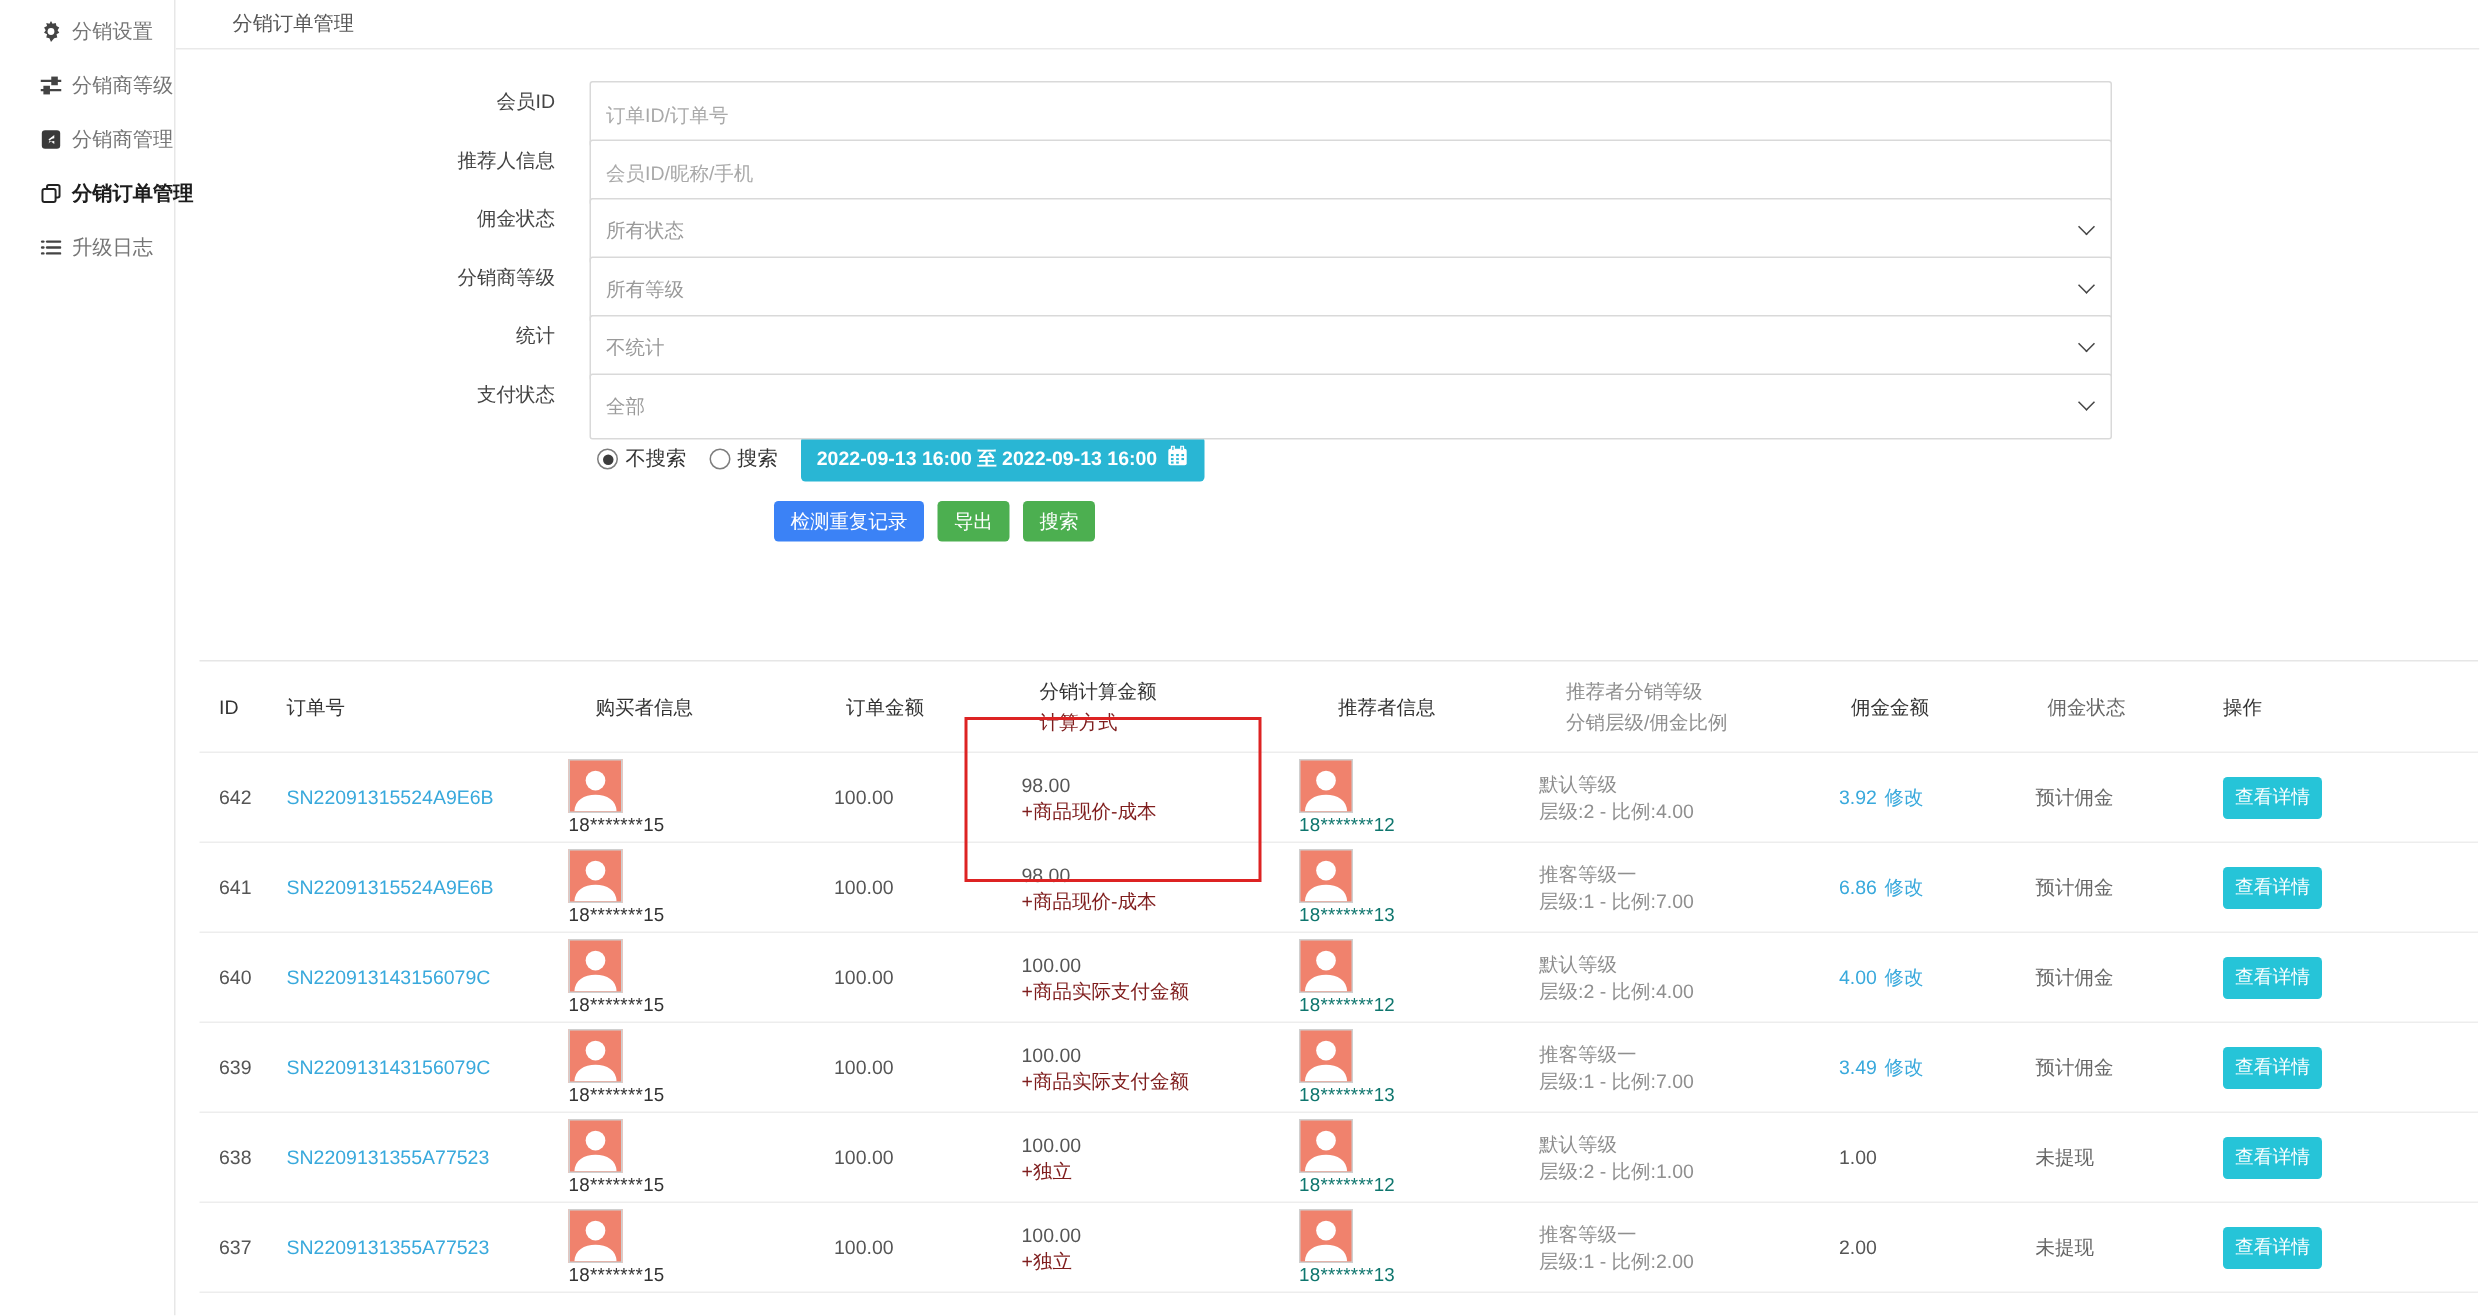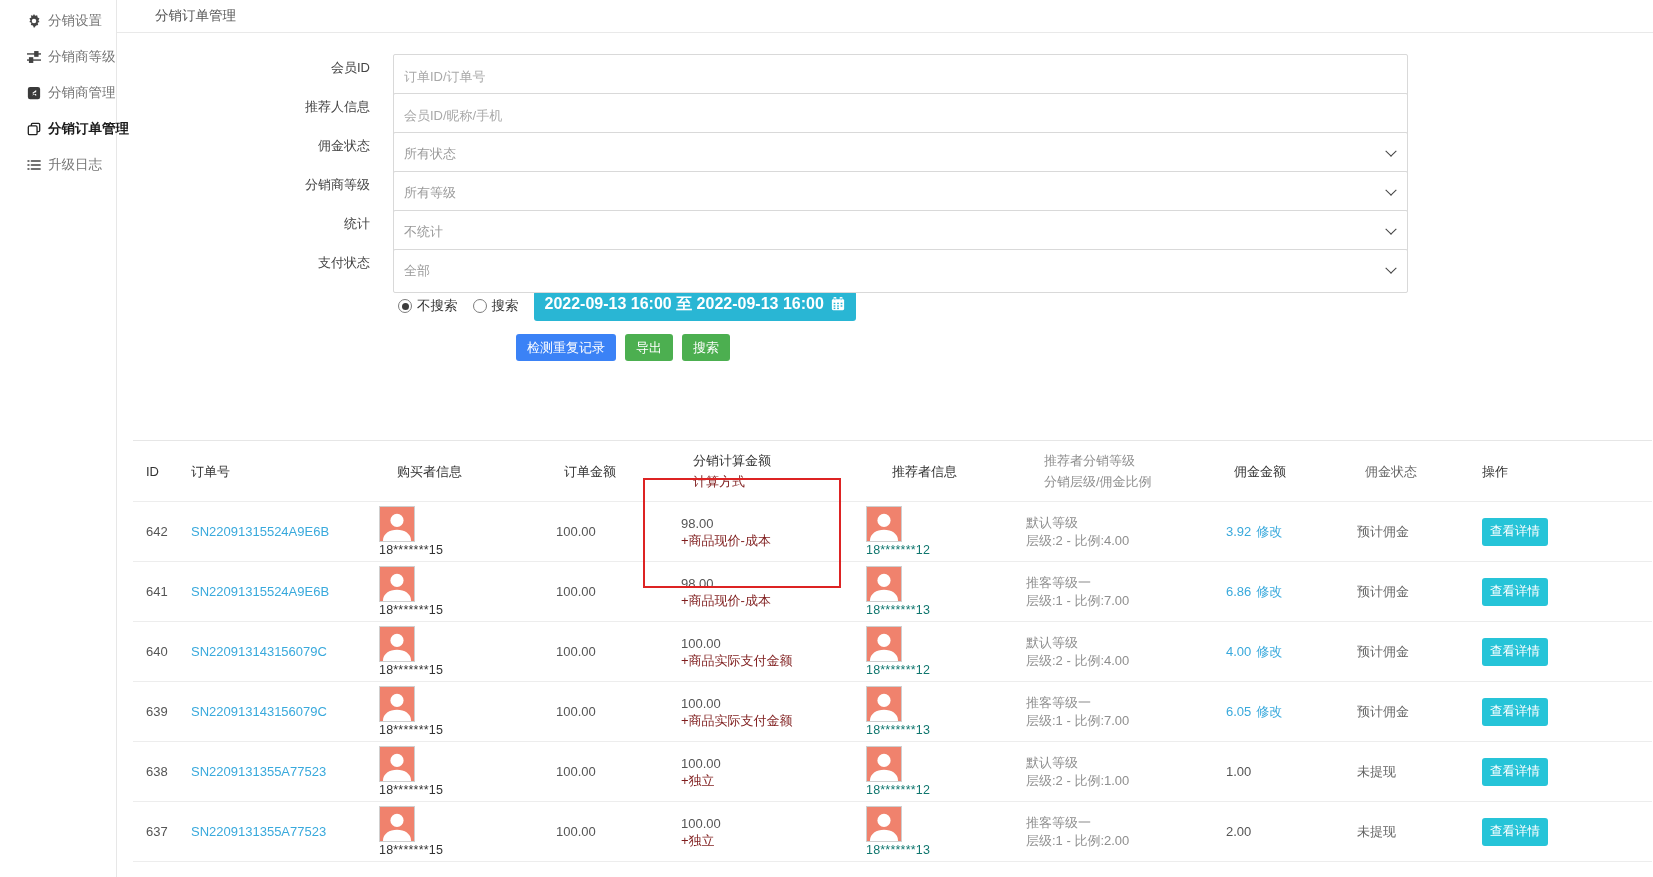--- a/index.html
+++ b/index.html
@@ -34,22 +34,22 @@
   .chev { width:8px; height:8px; border-right:1.6px solid #444; border-bottom:1.6px solid #444;
     transform:rotate(45deg) translate(-2px,-2px); margin-right:2px; }
 
   .search-row { margin-top:14px; padding-left:281px; display:flex; align-items:center; height:30px; }
   .radio-opt { display:flex; align-items:center; gap:5px; font-size:13.5px; color:#333; cursor:pointer; }
   .radio-opt + .radio-opt { margin-left:15px; }
   .rdot { width:14px; height:14px; border:1px solid #7d7d7d; border-radius:50%;
     display:flex; align-items:center; justify-content:center; background:#fff; }
   .rdot.sel::after { content:""; width:7px; height:7px; border-radius:50%; background:#3c3c3c; }
   .date-btn { margin-left:15px; height:30px; border:none; border-radius:3px;
-    padding:6px 11px; display:flex; align-items:flex-end; gap:7px; color:#fff;
-    font-size:16px; font-weight:bold; cursor:pointer; }
+    padding:6px 11px; display:flex; align-items:flex-start; gap:7px; color:#fff;
+    font-size:13px; font-weight:bold; cursor:pointer; }
 
   .btn-row { margin-top:13px; padding-left:399px; display:flex; gap:9px; }
   .btn-green { height:27px; border:none; border-radius:3px; padding:0 11px;
     color:#fff; font-size:13px; display:flex; align-items:center; cursor:pointer; }
 
   
   .table { position:absolute; left:16px; top:440px; width:1519px; border-top:1px solid #e6e6e6; }
   .thead { display:flex; align-items:center; padding:11px 0 10px; font-size:13px; color:#333; }
   .hcol .l2 { margin-top:3px; }
   .trow { display:flex; align-items:center; min-height:56px; border-top:1px solid #ededed;
@@ -430,21 +430,21 @@
               </svg>
             </div>
         <a class="phone blue">18*******13</a>
       </div>
         </div>
       <div class="c-level">
         <div>推客等级一</div>
           <div>层级:1 - 比例:7.00</div>
       </div>
       <div class="c-comm">
-        <span class="amt blue">6.05</span><a class="link">修改</a>
+        <span class="amt blue">3.49</span><a class="link">修改</a>
       </div>
       <div class="c-status">预计佣金</div>
       <div class="c-act"><button class="btn-detail" style="background:#26c4d8">查看详情</button></div>
     </div>
 
     <div class="trow">
       <div class="c-id">638</div>
       <div class="c-order"><a class="link">SN2209131355A77523</a></div>
       <div class="c-buyer">
           <div class="person-cell">

